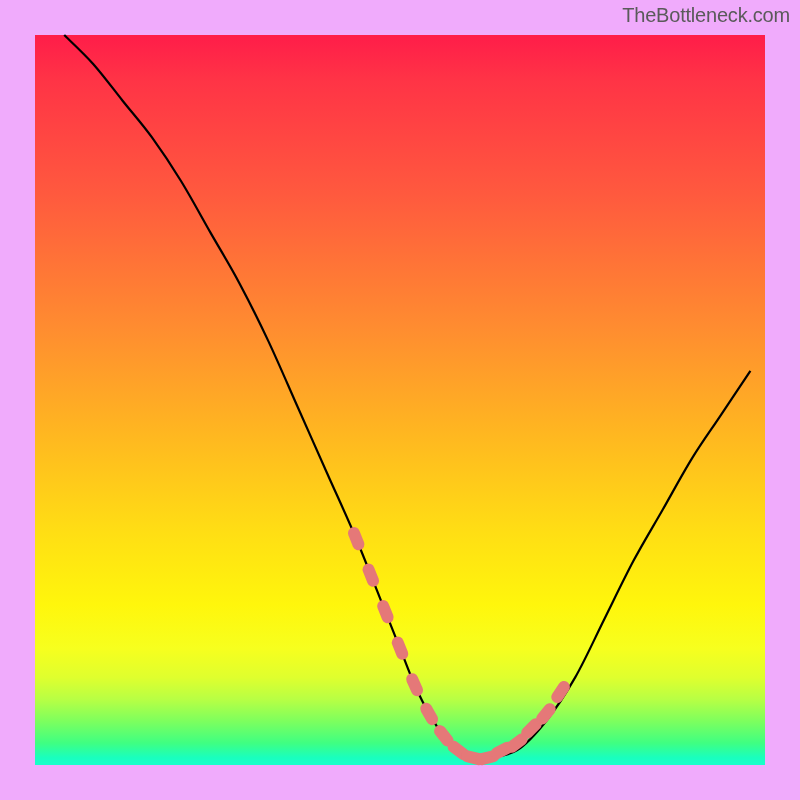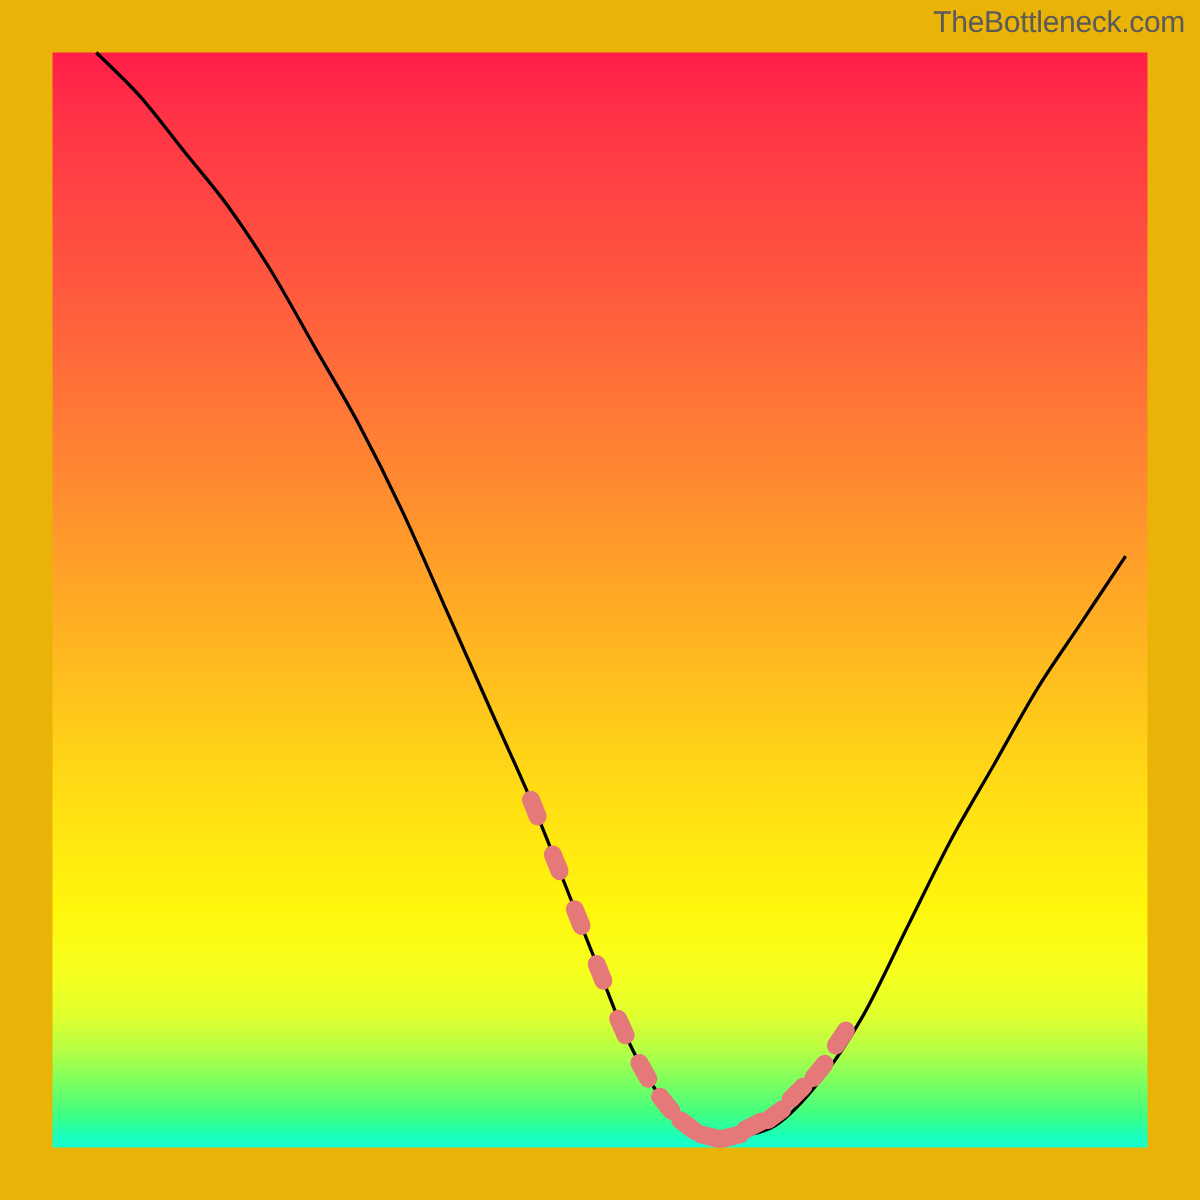--- a/index.html
+++ b/index.html
@@ -10,21 +10,21 @@
     background: #000;
     font-family: Arial, Helvetica, sans-serif;
     overflow: hidden;
   }
   .frame {
     position: absolute;
     left: 0;
     top: 0;
     width: 800px;
     height: 800px;
-    background: #eab308;
+    background: #f0abfc;
   }
   .watermark {
     position: absolute;
     top: 4px;
     right: 10px;
     color: #5a5a5a;
     font-size: 20px;
     letter-spacing: -0.2px;
     font-weight: 500;
   }

